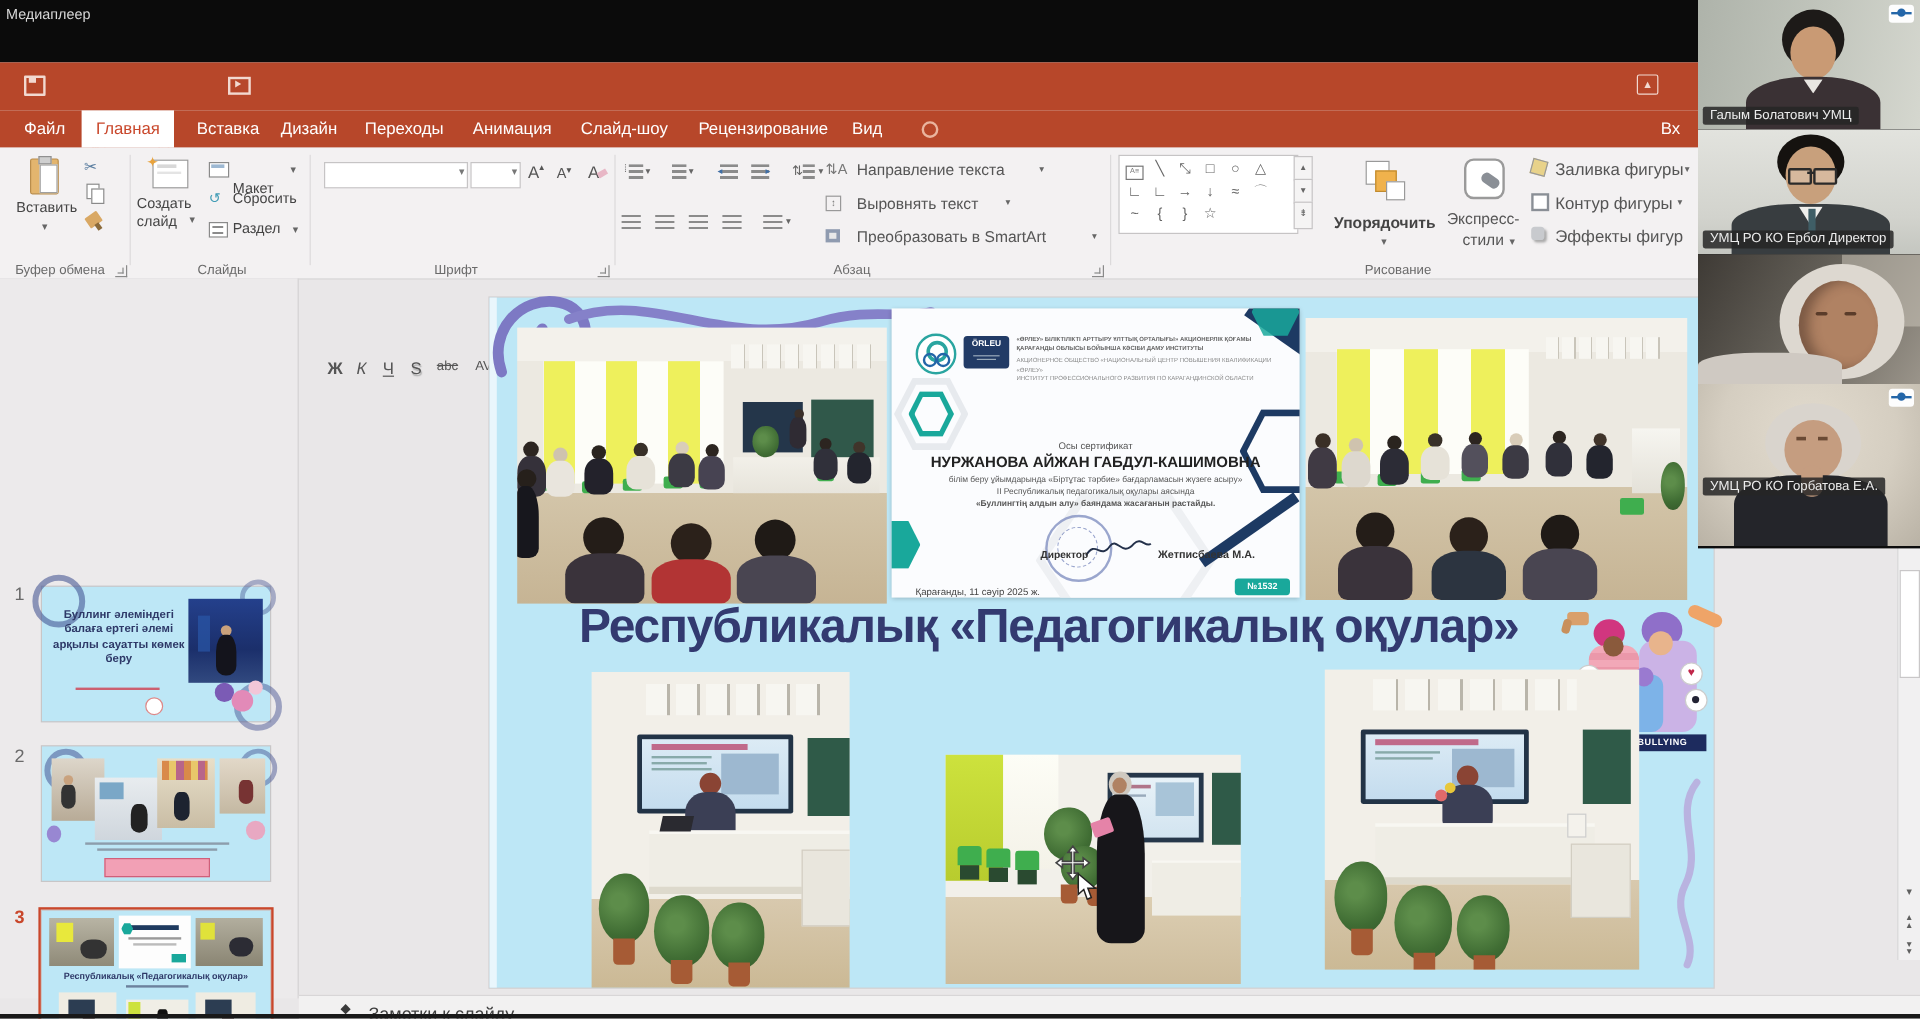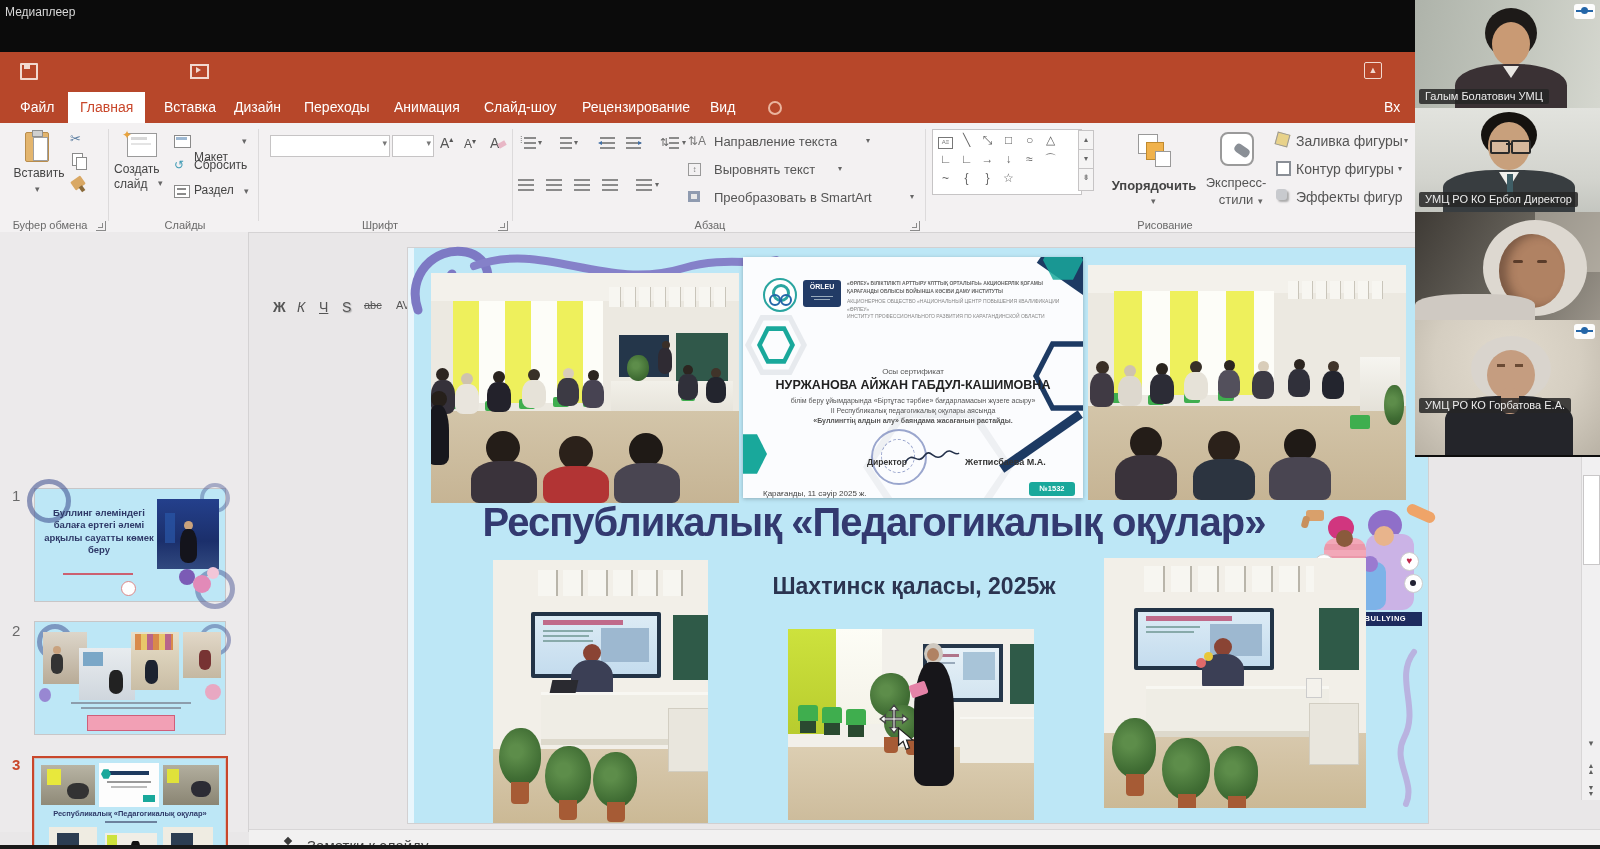--- a/index.html
+++ b/index.html
@@ -487,21 +487,20 @@
           <span class="hd" style="left:5px;top:5px;width:7px;height:7px;background:#223;"></span>
         </span>
       <span class="hd" style="left:78px;top:42px;width:17px;height:17px;background:#fff;border:1px solid #ccc;text-align:center;font-size:10px;line-height:16px;color:#c0274a;">♥</span>
       <span class="hd" style="left:82px;top:64px;width:17px;height:17px;background:#fff;border:1px solid #ccc;">
           <span class="hd" style="left:5px;top:5px;width:6px;height:6px;background:#223;"></span>
         </span>
       <span class="abs" style="left:-14px;top:74px;width:26px;height:10px;background:#e8a96b;border-radius:5px;transform:rotate(-15deg);"></span>
       <div class="abs" style="left:2px;top:102px;width:98px;height:14px;background:#1d2b5e;color:#fff;font-size:7.5px;font-weight:bold;text-align:center;line-height:14px;letter-spacing:.5px;">STOP BULLYING</div>
     </div>
 
-    <div class="abs" style="left:340px;top:325px;width:320px;text-align:center;font-size:23px;font-weight:bold;color:#2b3450;">Шахтинск қаласы, 2025ж</div>
 
     <div class="photo" style="left:79px;top:312px;width:215px;height:263px;
          background:
            linear-gradient(#2f5a48,#2f5a48) 180px 55px / 35px 65px no-repeat,
            linear-gradient(180deg,#f2efe8 0 72%,#d8c9ae 72%,#cbb995 100%);">
       <div class="abs" style="left:45px;top:10px;width:150px;height:26px;background:repeating-linear-gradient(90deg,#f7f6f1 0 18px,#b9b5aa 18px 20px,transparent 20px 25px);"></div>
       <div class="abs" style="left:38px;top:52px;width:130px;height:66px;background:#223346;border-radius:2px;">
         <div class="abs" style="left:4px;top:4px;width:122px;height:58px;background:linear-gradient(#dcebf5,#c4dcee);">
           <span class="abs" style="left:8px;top:4px;width:80px;height:5px;background:#c06a8a;"></span>
           <span class="abs" style="left:8px;top:14px;width:50px;height:2px;background:#8aa;"></span>

